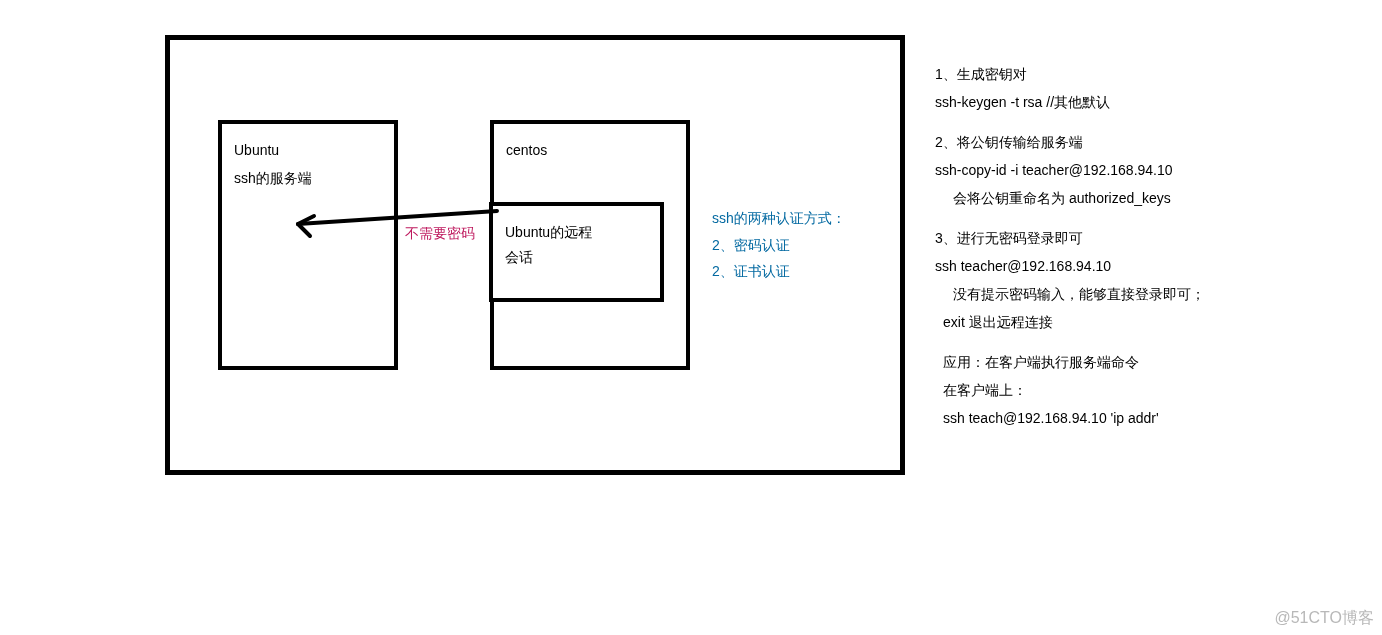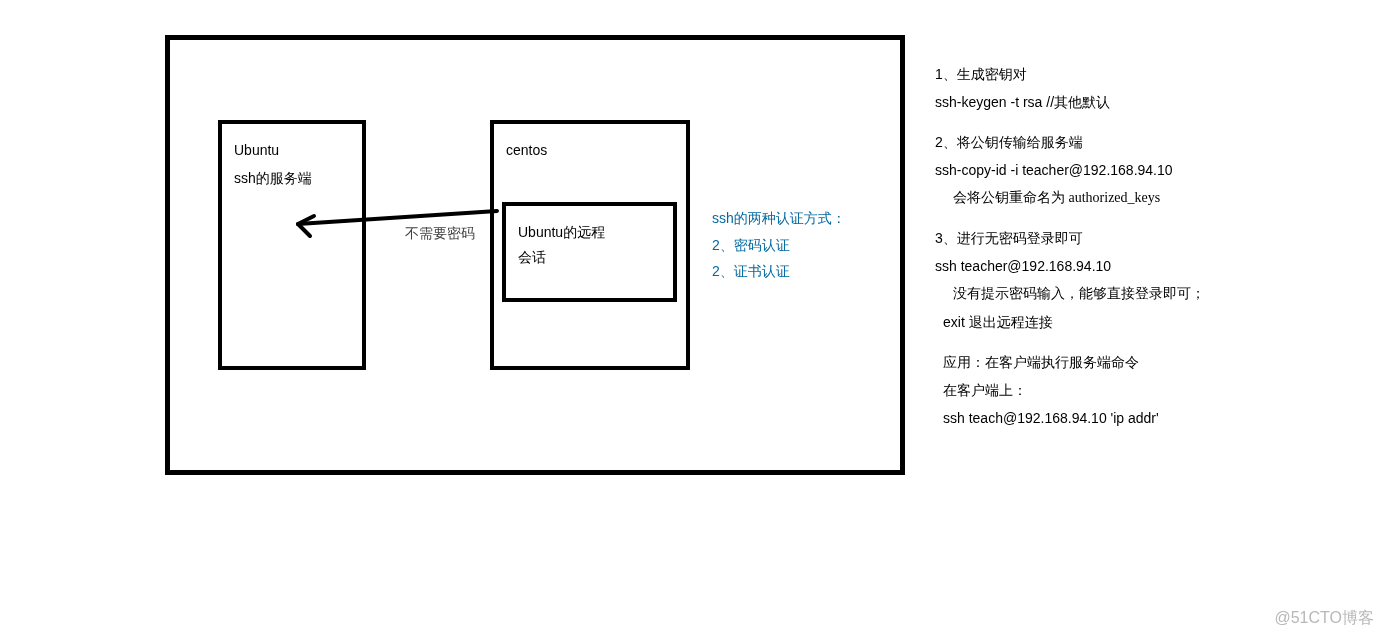--- a/index.html
+++ b/index.html
@@ -20,41 +20,41 @@
     top: 35px;
     width: 740px;
     height: 440px;
     border: 5px solid #000;
     box-sizing: border-box;
   }
   .ubuntu-box {
     position: absolute;
     left: 218px;
     top: 120px;
-    width: 148px;
+    width: 180px;
     height: 250px;
     border: 4px solid #000;
     box-sizing: border-box;
     padding: 12px;
     line-height: 2;
   }
   .centos-box {
     position: absolute;
     left: 490px;
     top: 120px;
     width: 200px;
     height: 250px;
     border: 4px solid #000;
     box-sizing: border-box;
     padding: 12px;
     line-height: 2;
   }
   .session-box {
     position: absolute;
-    left: 502px;
+    left: 489px;
     top: 202px;
     width: 175px;
     height: 100px;
     border: 4px solid #000;
     box-sizing: border-box;
     padding: 14px 12px;
     background: #fff;
     line-height: 1.8;
   }
   .arrow {
@@ -63,38 +63,38 @@
     top: 208px;
     width: 220px;
     height: 40px;
     pointer-events: none;
   }
   .red { color: #0369a1; }
   .nopass {
     position: absolute;
     left: 403px;
     top: 225px;
-    color: #404040;
+    color: #be185d;
     background: #fff;
     padding: 0 2px;
   }
   .auth-text {
     position: absolute;
     left: 712px;
     top: 205px;
     line-height: 1.9;
   }
   .right-col {
     position: absolute;
     left: 935px;
     top: 60px;
     width: 340px;
     line-height: 2;
   }
-  .right-col .indent1 { padding-left: 18px; font-family: Liberation Serif, serif; }
+  .right-col .indent1 { padding-left: 18px; }
   .right-col .indent-small { padding-left: 8px; }
   .right-col .blk { margin-bottom: 12px; }
   .watermark {
     position: absolute;
     right: 8px;
     bottom: 6px;
     color: #b8b8b8;
     font-size: 16px;
   }
 </style>

